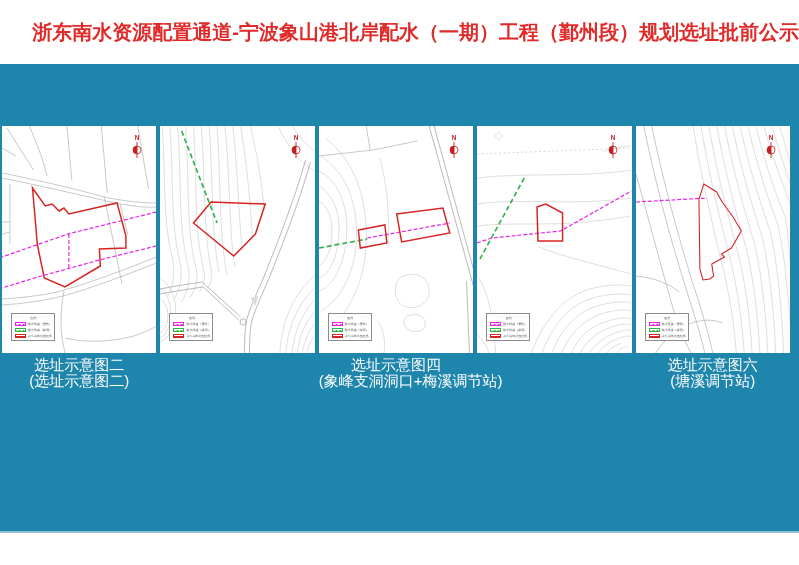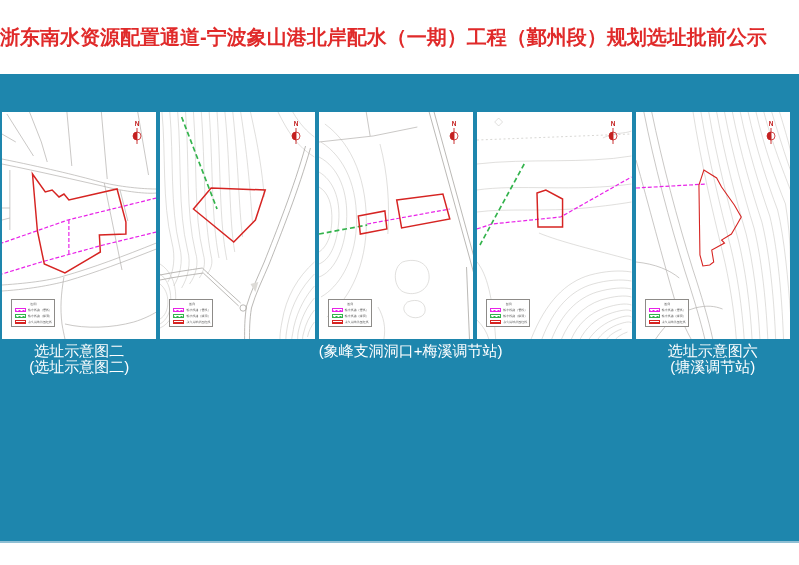--- a/index.html
+++ b/index.html
@@ -3,23 +3,23 @@
 <meta charset="utf-8">
 <style>
   :root{
     --teal-bg:#1E86AD; --title-red:#E02A2A; --map-red:#D62422; --map-magenta:#E822E8;
     --map-green:#33B34C; --north-red:#C42020; --caption-white:#FFFFFF;
     --contour-gray:#C6C4C0; --parcel-gray:#B2B0AC; --road-gray:#A9A7A3;
   }
   *{margin:0;padding:0;box-sizing:border-box}
   html,body{width:799px;height:565px;overflow:hidden;background:#fff;
     font-family:"Liberation Sans","DejaVu Sans",sans-serif}
-  .header{height:74px;background:#fff;display:flex;align-items:center;justify-content:flex-start}
+  .header{height:64px;background:#fff;display:flex;align-items:center;justify-content:flex-end}
   .title{color:var(--title-red);font-size:20px;font-weight:700;white-space:nowrap;letter-spacing:0px}
-  .band{height:469px;background:var(--teal-bg);padding-top:38px;border-bottom:2px solid #8FBFD4}
+  .band{height:469px;background:var(--teal-bg);padding-top:62px;border-bottom:2px solid #8FBFD4}
   .panels{display:flex;gap:4px;margin-left:2px;margin-right:9px}
   .panel{flex:1;min-width:0}
   .map{position:relative;height:227px;background:#fff;overflow:hidden}
   .map svg.drawing{position:absolute;left:0;top:0;width:100%;height:100%}
   .caption{margin-top:4px;text-align:center;color:var(--caption-white);font-size:15px;line-height:16px}
   .caption div{white-space:nowrap}
   .footer{height:18px;background:#fff}
   
   .c{stroke:var(--contour-gray);stroke-width:.55;fill:none}
   .p{stroke:var(--parcel-gray);stroke-width:.7;fill:none}
@@ -229,20 +229,21 @@
               <span class="sw sw-green"></span>
               <span class="legend-label">输水线路（隧洞）</span>
             </div>
           <div class="legend-row">
               <span class="sw sw-red"></span>
               <span class="legend-label">永久用地范围红线</span>
             </div>
         </div>
       </div>
       <figcaption class="caption">
+        <div>选址示意图四</div>
         <div>(象峰支洞洞口+梅溪调节站)</div>
       </figcaption>
     </figure>
 
     <figure class="panel">
       <div class="map">
         <svg class="drawing" viewBox="0 0 157 227" preserveAspectRatio="none">
           <path class="gd" d="M0,28 L157,22"></path>
           <g class="c">
             <path d="M0,52 C50,46 110,52 157,44"></path>

